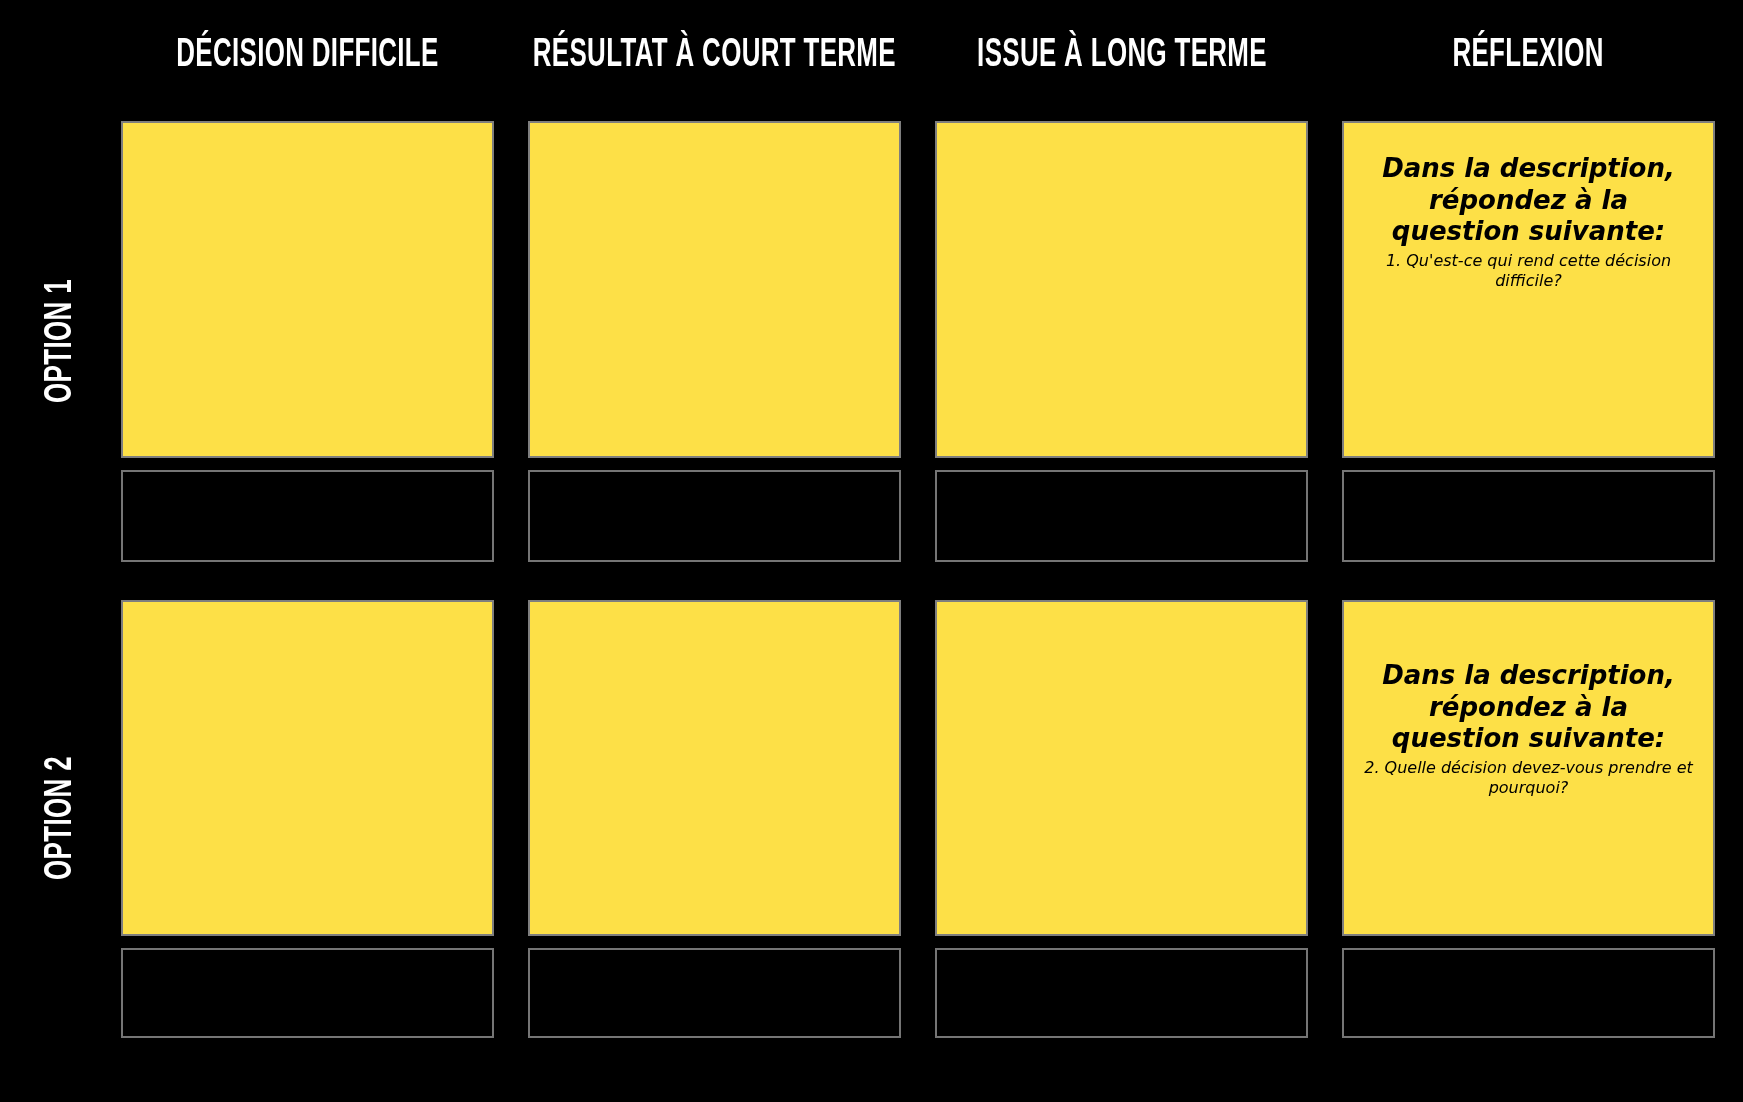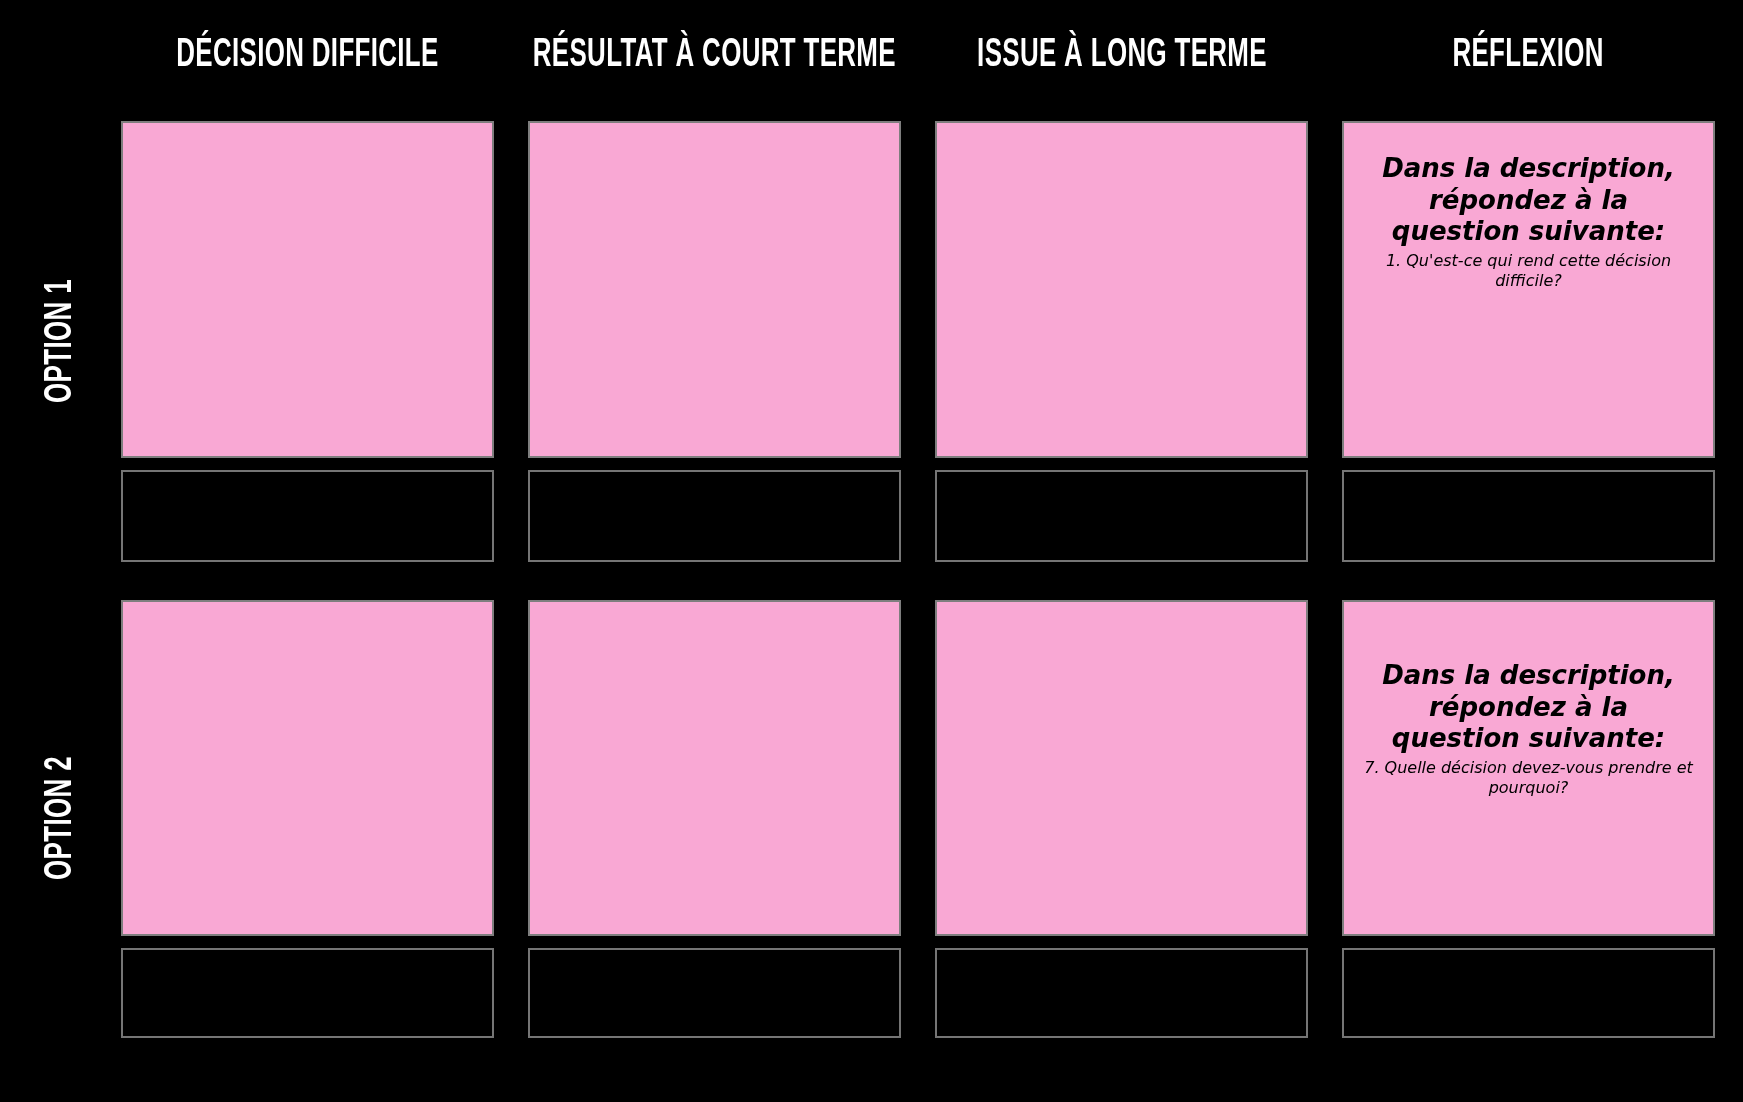--- a/index.html
+++ b/index.html
@@ -55,21 +55,21 @@
     transform-origin: center center;
     letter-spacing: 0.5px;
   }
   .rl1 { top: 341px; }
   .rl2 { top: 818px; }
 
   
   .cell {
     position: absolute;
     width: 373px;
-    background: #f9a8d4;
+    background: #fde047;
     border: 2px solid #7e7e7e;
     box-sizing: border-box;
   }
   .cell.r1 { top: 121px; height: 337px; }
   .cell.r2 { top: 600px; height: 336px; }
 
   
   .desc {
     position: absolute;
     width: 373px;
@@ -136,21 +136,21 @@
   <div class="desc r1 c1"></div>
   <div class="desc r1 c2"></div>
   <div class="desc r1 c3"></div>
   <div class="desc r1 c4"></div>
 
   <div class="cell r2 c1"></div>
   <div class="cell r2 c2"></div>
   <div class="cell r2 c3"></div>
   <div class="cell reflection r2 c4">
     <div class="reflect-prompt">Dans la description, répondez à la question suivante:</div>
-    <div class="reflect-question">7. Quelle décision devez-vous prendre et pourquoi?</div>
+    <div class="reflect-question">2. Quelle décision devez-vous prendre et pourquoi?</div>
   </div>
 
   <div class="desc r2 c1"></div>
   <div class="desc r2 c2"></div>
   <div class="desc r2 c3"></div>
   <div class="desc r2 c4"></div>
 
 </div>
 
 </body></html>

